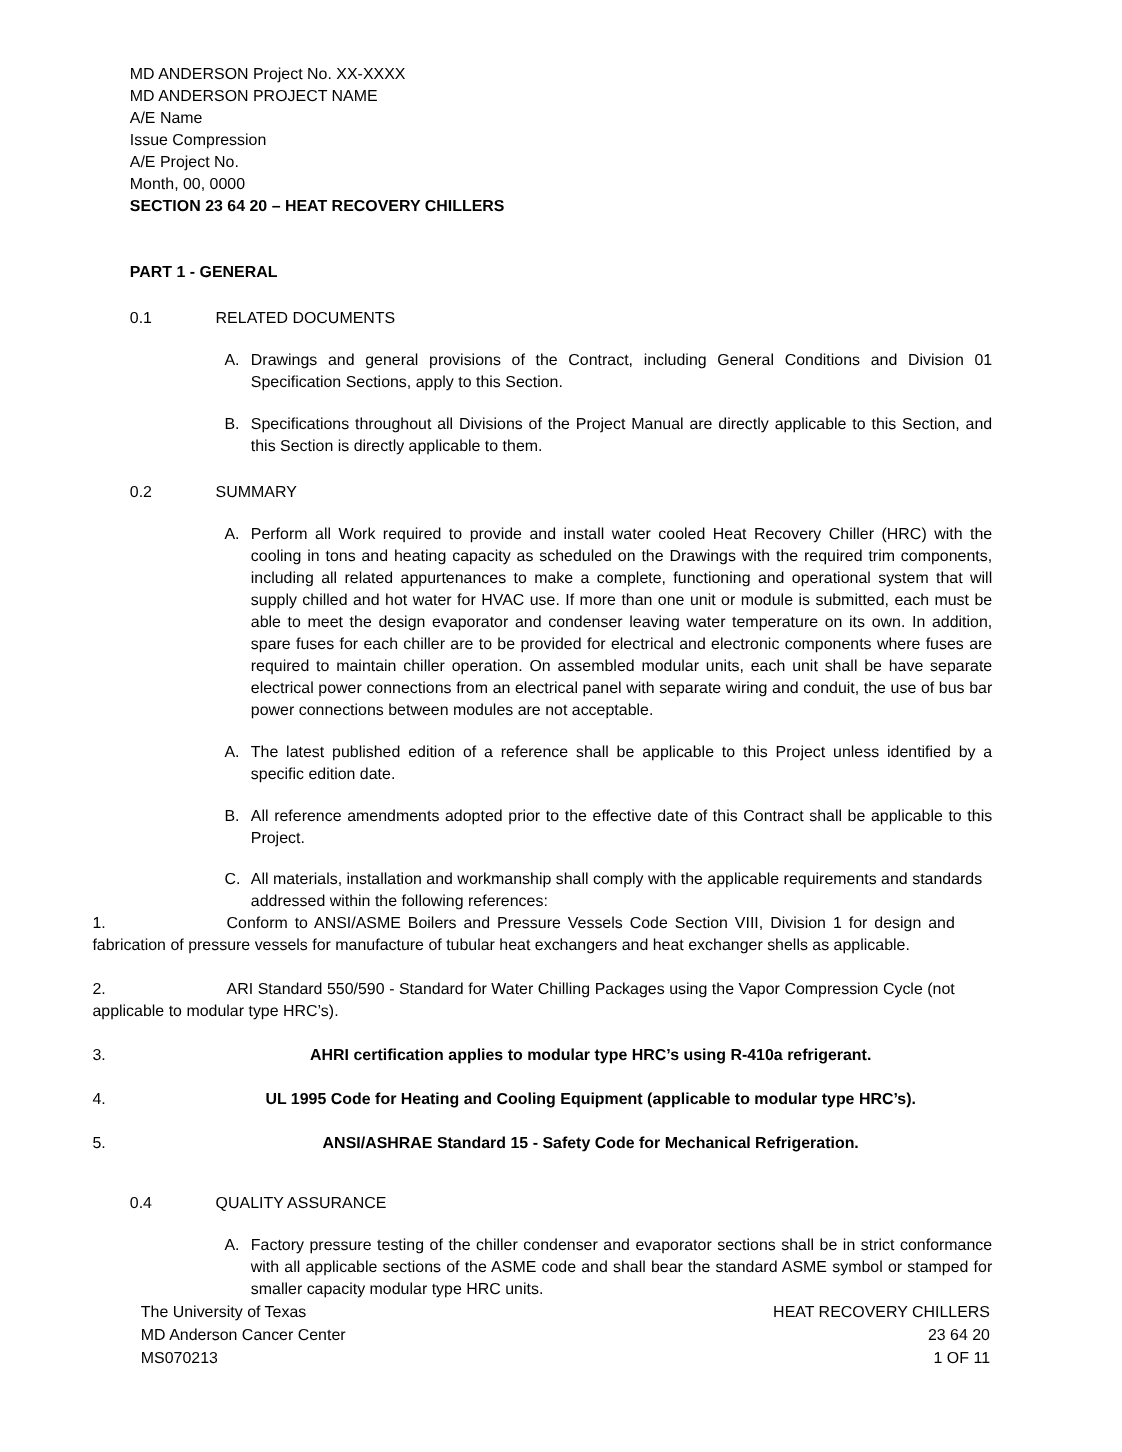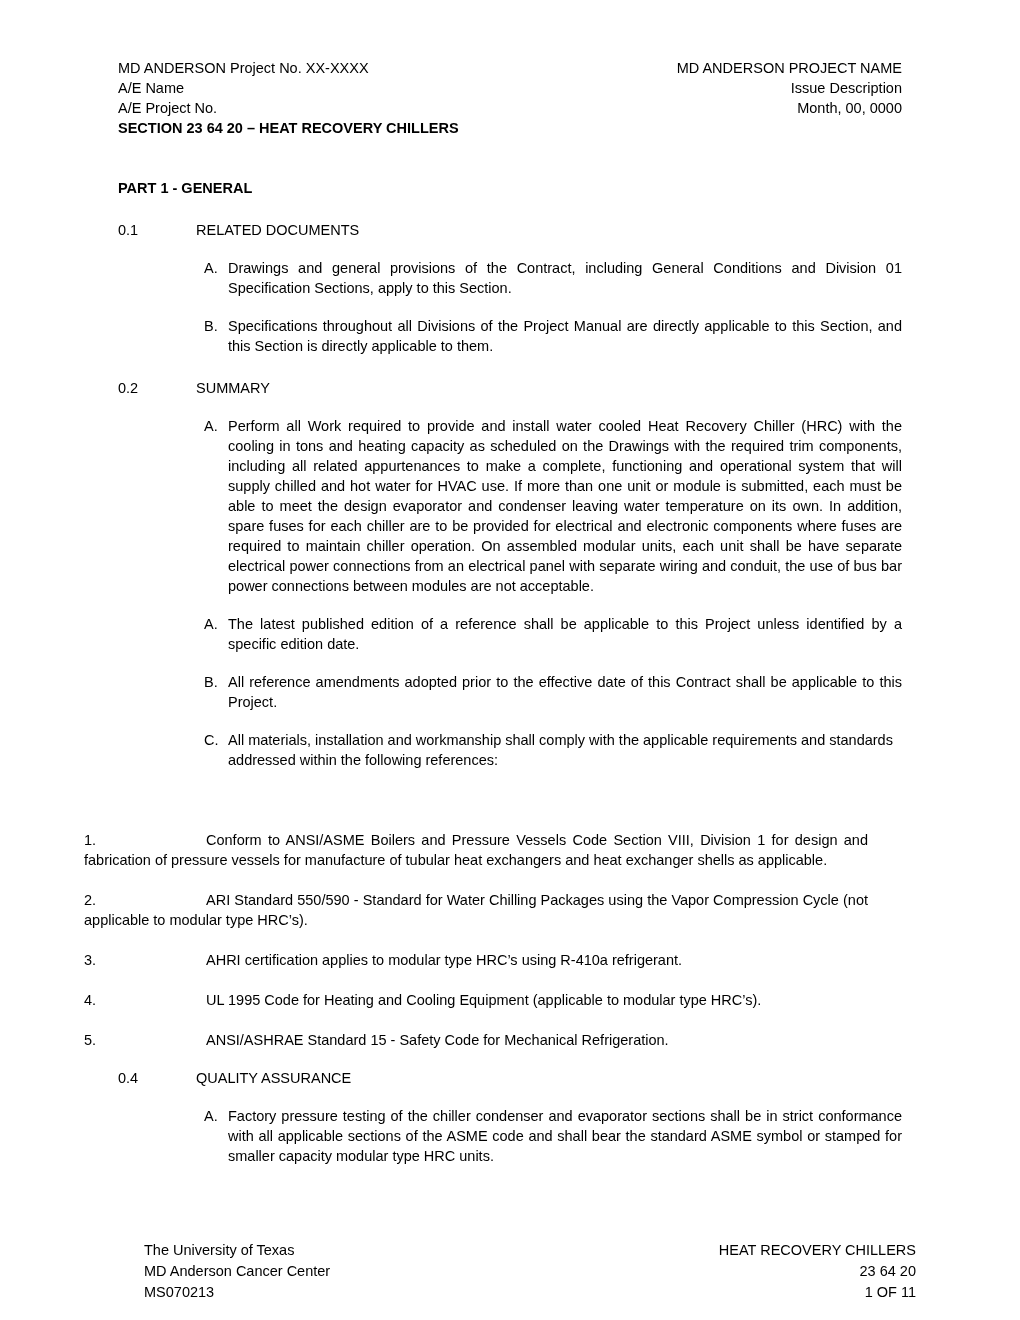--- a/index.html
+++ b/index.html
@@ -31,20 +31,21 @@
     top: 58px;
     width: 784px;
   }
 
   
   .hdr-row {
     display: flex;
     justify-content: space-between;
     align-items: baseline;
     width: 100%;
+    flex-direction: column;
   }
   .hdr-left { text-align: left; }
   .hdr-right { text-align: right; }
 
   
   .section-title {
     font-weight: bold;
   }
 
   
@@ -94,29 +95,28 @@
     left: 0;
     top: 0;
   }
   .numwrap .body {
     text-align: justify;
   }
   .numwrap .body .indent {
     display: inline-block;
     width: 122px;
   }
-  .numwrap .body.single { text-align: left; }
+  .numwrap .body.single { text-align: center; font-weight: bold; }
 
   
   .footer {
     position: absolute;
     left: 128px;
-    top: 1240px;
+    top: 1183px;
     width: 772px;
-    margin-left: 16px;
   }
   .ftr-row {
     display: flex;
     justify-content: space-between;
     align-items: baseline;
     width: 100%;
     line-height: 1.45;
   }
 </style>
 </head>
@@ -126,21 +126,21 @@
 
   <div class="content">
 
     <div>
       <div class="hdr-row">
         <span class="hdr-left">MD ANDERSON Project No. XX-XXXX</span>
         <span class="hdr-right">MD ANDERSON PROJECT NAME</span>
       </div>
       <div class="hdr-row">
         <span class="hdr-left">A/E Name</span>
-        <span class="hdr-right">Issue Description</span>
+        <span class="hdr-right">Issue Compression</span>
       </div>
       <div class="hdr-row">
         <span class="hdr-left">A/E Project No.</span>
         <span class="hdr-right">Month, 00, 0000</span>
       </div>
     </div>
 
     <div class="section-title">SECTION 23 64 20 – HEAT RECOVERY CHILLERS</div>
 
     <div class="part-heading">PART 1 - GENERAL</div>
@@ -210,21 +210,21 @@
       <div class="body single"><span class="indent"></span><span>UL 1995 Code for Heating and Cooling Equipment (applicable to modular type HRC’s).</span></div>
     </div>
 
     <div class="numwrap">
       <span class="marker">5.</span>
       <div class="body single"><span class="indent"></span><span>ANSI/ASHRAE Standard 15 - Safety Code for Mechanical Refrigeration.</span></div>
     </div>
   </div>
 
   <div style="position:absolute; left:118px; top:1068px; width:784px;">
-    <div class="article" style="margin-top:0;">
+    <div class="article" style="margin-top:16px;">
       <span class="num">0.4</span>
       <span class="ttl">QUALITY ASSURANCE</span>
     </div>
     <div class="lettered">
       <span class="ltr">A.</span>
       <span class="txt">Factory pressure testing of the chiller condenser and evaporator sections shall be in strict conformance with all applicable sections of the ASME code and shall bear the standard ASME symbol or stamped for smaller capacity modular type HRC units.</span>
     </div>
   </div>
 
   <div class="footer">

